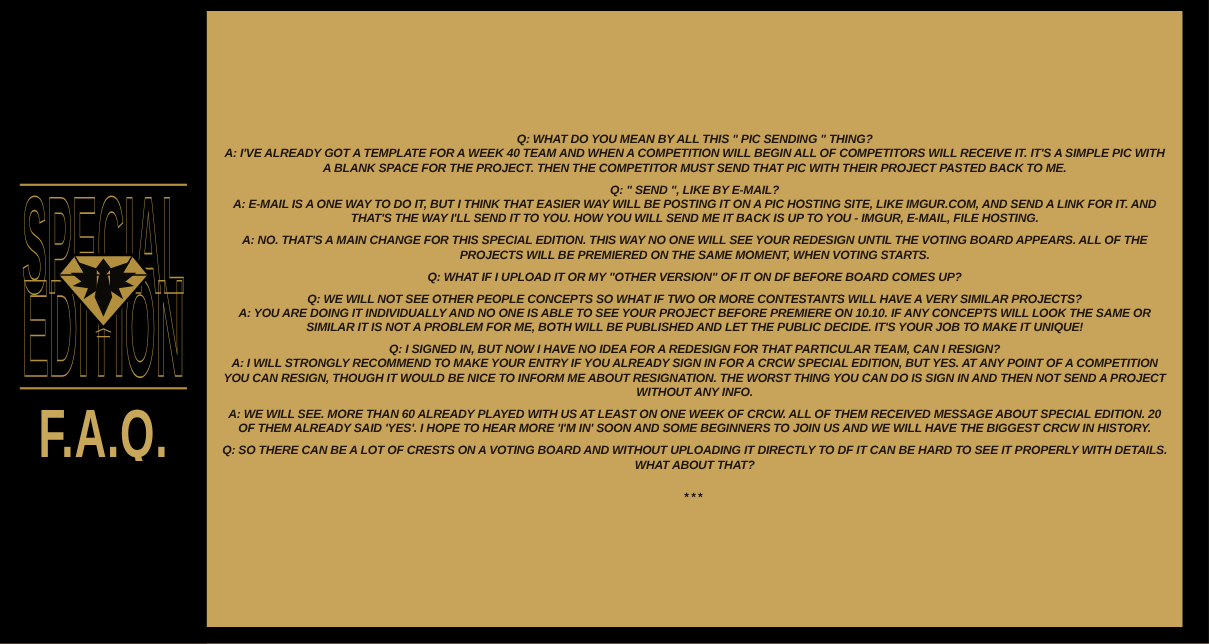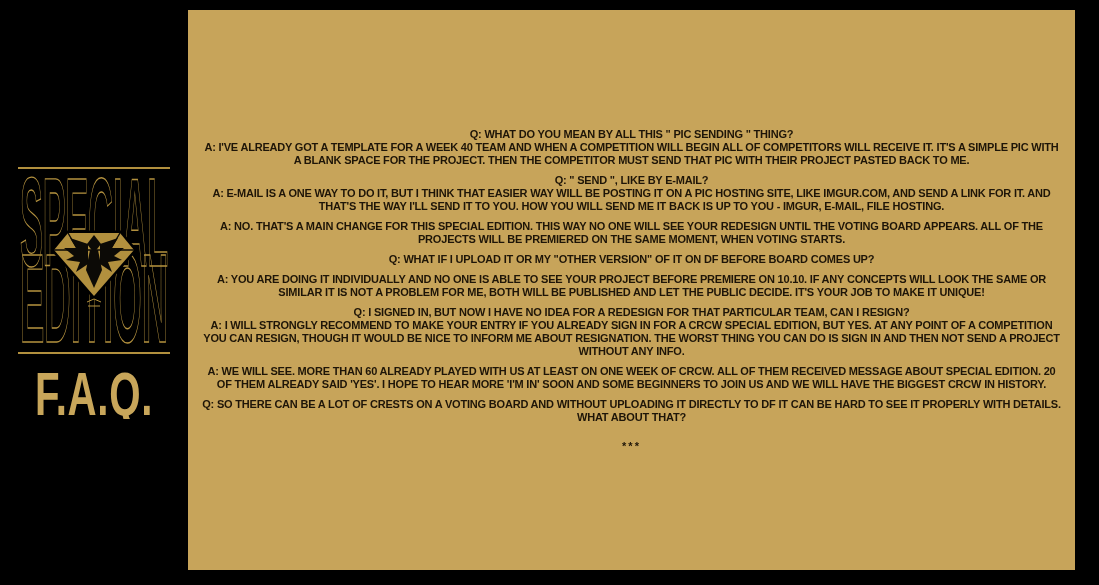--- a/index.html
+++ b/index.html
@@ -40,21 +40,21 @@
   .panel{
     flex:1;
     margin:10px 24px 15px 0;
     background:var(--panel-gold,#c7a45a);
     color:var(--text-dark,#1e1508);
     display:flex;flex-direction:column;justify-content:center;
     padding:0 14px;
     text-align:center;
     gap:16px;
   }
-  .entries{display:flex;flex-direction:column;gap:7px;}
+  .entries{display:flex;flex-direction:column;gap:7px;font-style:italic;}
   .entry .q,.entry .a,.sep,.foot{
     font-size:11px;
     line-height:13px;
     font-weight:bold;
     font-stretch:condensed;
     letter-spacing:-0.2px;
     text-transform:uppercase;
   }
   .sep{letter-spacing:2px;}
 </style>
@@ -110,20 +110,21 @@
           <div class="q">Q: " SEND ", LIKE BY E-MAIL?</div>
           <div class="a">A: E-MAIL IS A ONE WAY TO DO IT, BUT I THINK THAT EASIER WAY WILL BE POSTING IT ON A PIC HOSTING SITE, LIKE IMGUR.COM, AND SEND A LINK FOR IT. AND THAT'S THE WAY I'LL SEND IT TO YOU. HOW YOU WILL SEND ME IT BACK IS UP TO YOU - IMGUR, E-MAIL, FILE HOSTING.</div>
         </div>
         <div class="entry">
           <div class="a">A: NO. THAT'S A MAIN CHANGE FOR THIS SPECIAL EDITION. THIS WAY NO ONE WILL SEE YOUR REDESIGN UNTIL THE VOTING BOARD APPEARS. ALL OF THE PROJECTS WILL BE PREMIERED ON THE SAME MOMENT, WHEN VOTING STARTS.</div>
         </div>
         <div class="entry">
           <div class="q">Q: WHAT IF I UPLOAD IT OR MY "OTHER VERSION" OF IT ON DF BEFORE BOARD COMES UP?</div>
         </div>
         <div class="entry">
+          <div class="q">Q: WE WILL NOT SEE OTHER PEOPLE CONCEPTS SO WHAT IF TWO OR MORE CONTESTANTS WILL HAVE A VERY SIMILAR PROJECTS?</div>
           <div class="a">A: YOU ARE DOING IT INDIVIDUALLY AND NO ONE IS ABLE TO SEE YOUR PROJECT BEFORE PREMIERE ON 10.10. IF ANY CONCEPTS WILL LOOK THE SAME OR SIMILAR IT IS NOT A PROBLEM FOR ME, BOTH WILL BE PUBLISHED AND LET THE PUBLIC DECIDE. IT'S YOUR JOB TO MAKE IT UNIQUE!</div>
         </div>
         <div class="entry">
           <div class="q">Q: I SIGNED IN, BUT NOW I HAVE NO IDEA FOR A REDESIGN FOR THAT PARTICULAR TEAM, CAN I RESIGN?</div>
           <div class="a">A: I WILL STRONGLY RECOMMEND TO MAKE YOUR ENTRY IF YOU ALREADY SIGN IN FOR A CRCW SPECIAL EDITION, BUT YES. AT ANY POINT OF A COMPETITION YOU CAN RESIGN, THOUGH IT WOULD BE NICE TO INFORM ME ABOUT RESIGNATION. THE WORST THING YOU CAN DO IS SIGN IN AND THEN NOT SEND A PROJECT WITHOUT ANY INFO.</div>
         </div>
         <div class="entry">
           <div class="a">A: WE WILL SEE. MORE THAN 60 ALREADY PLAYED WITH US AT LEAST ON ONE WEEK OF CRCW. ALL OF THEM RECEIVED MESSAGE ABOUT SPECIAL EDITION. 20 OF THEM ALREADY SAID 'YES'. I HOPE TO HEAR MORE 'I'M IN' SOON AND SOME BEGINNERS TO JOIN US AND WE WILL HAVE THE BIGGEST CRCW IN HISTORY.</div>
         </div>
         <div class="entry">

